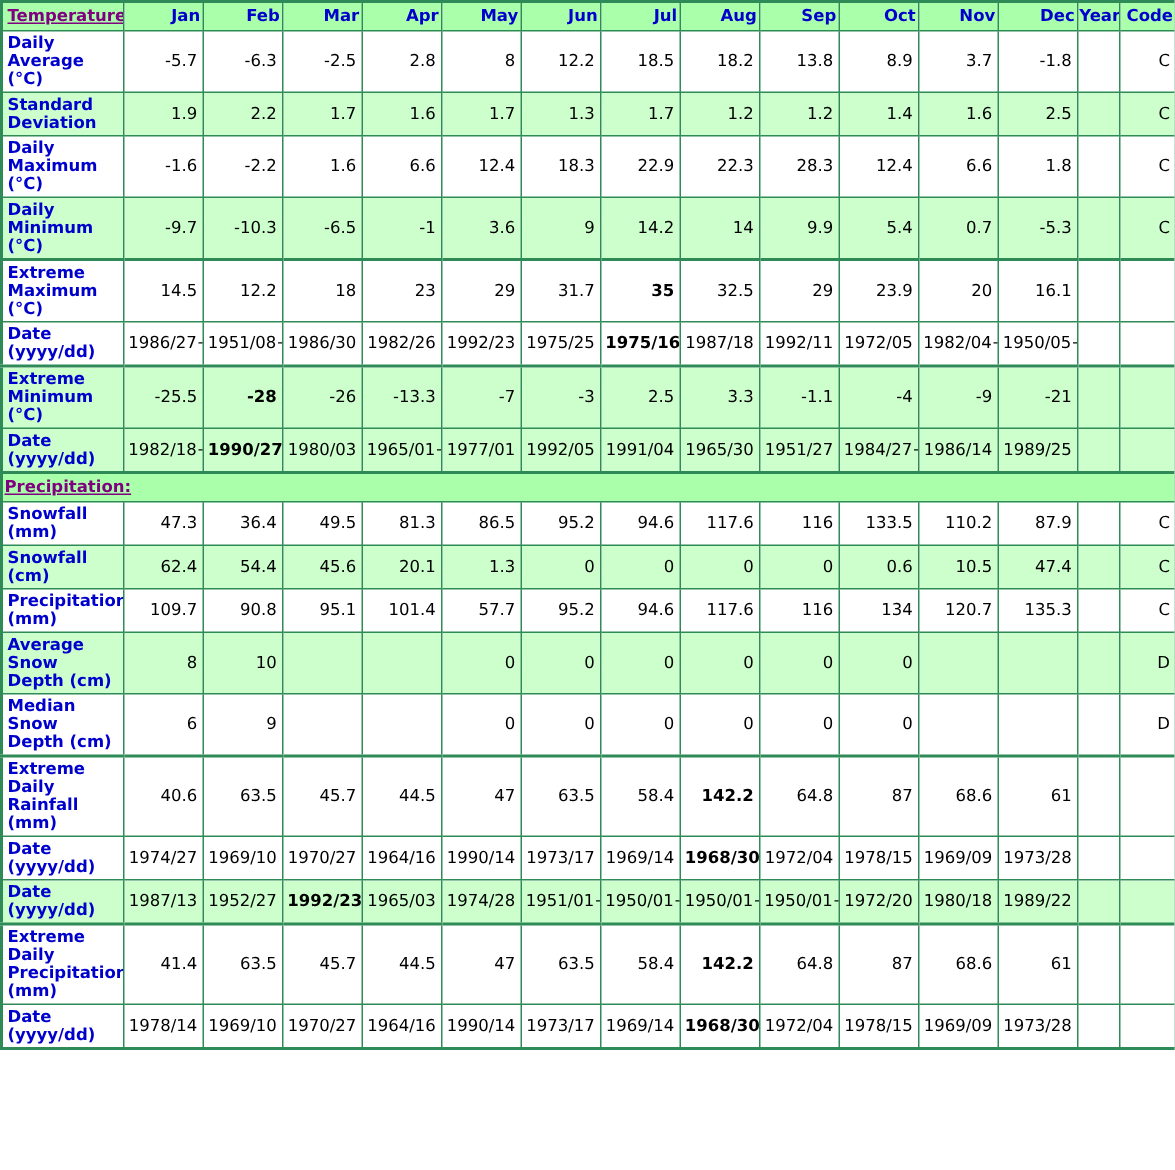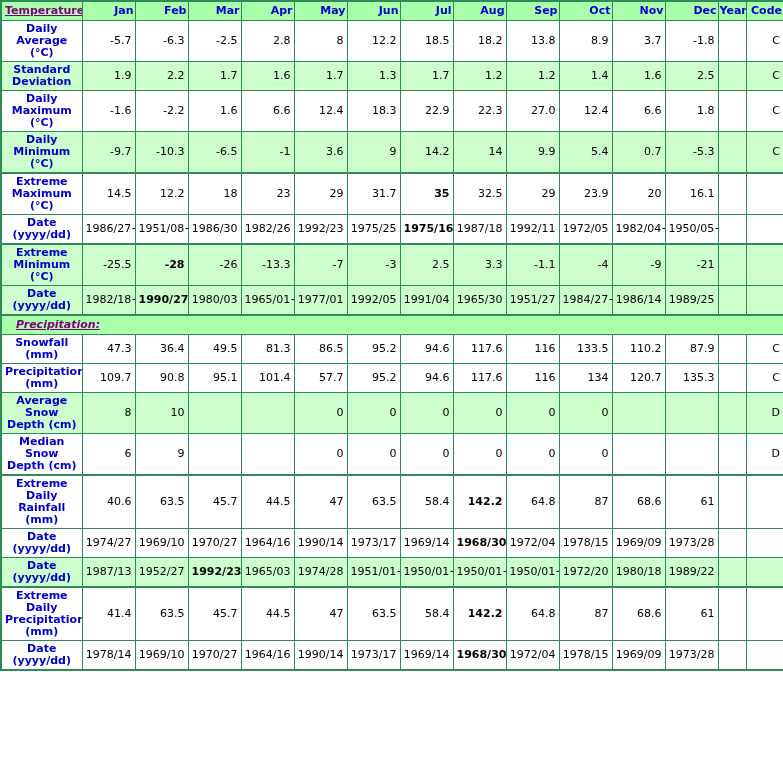--- a/index.html
+++ b/index.html
@@ -21,32 +21,31 @@
     background: var(--header-green, #aaffaa);
     color: var(--label-blue, #0000cc);
     font-weight: bold;
     text-align: right;
     padding: 3px 1px;
   }
   tr.header-row th.corner { text-align: left; padding-left: 3px; }
   td.label {
     color: var(--label-blue, #0000cc);
     font-weight: bold;
-    text-align: center;
+    text-align: left;
   }
   td.val { text-align: right; white-space: nowrap; }
   td.val.bold { font-weight: bold; margin-left: 20px; }
   tr.row td { background: var(--row-white, #ffffff); }
   tr.row.shaded td { background: var(--row-green, #ccffcc); }
   tr.band td {
     background: var(--header-green, #aaffaa);
     border-top: 2px solid var(--border-green, #2e8b57);
     border-bottom: 1px solid var(--border-green, #2e8b57);
-    padding: 3px 14px;
-    font-style: italic;
+    padding: 3px 1px;
   }
   tr.thick-top td { border-top-width: 2px; }
   .section-link {
     color: var(--link-purple, #800080);
     font-weight: bold;
     text-decoration: underline;
     cursor: pointer;
   }
 </style>
 </head>
@@ -125,21 +124,21 @@
       <tr class="row">
         <td class="label">Daily Maximum (°C)</td>
         <td class="val">-1.6</td>
         <td class="val">-2.2</td>
         <td class="val">1.6</td>
         <td class="val">6.6</td>
         <td class="val">12.4</td>
         <td class="val">18.3</td>
         <td class="val">22.9</td>
         <td class="val">22.3</td>
-        <td class="val">27.0</td>
+        <td class="val">28.3</td>
         <td class="val">12.4</td>
         <td class="val">6.6</td>
         <td class="val">1.8</td>
         <td class="val"></td>
         <td class="val">C</td>
       </tr>
       <tr class="row shaded">
         <td class="label">Daily Minimum (°C)</td>
         <td class="val">-9.7</td>
         <td class="val">-10.3</td>
@@ -237,20 +236,37 @@
         <td class="val">95.2</td>
         <td class="val">94.6</td>
         <td class="val">117.6</td>
         <td class="val">116</td>
         <td class="val">133.5</td>
         <td class="val">110.2</td>
         <td class="val">87.9</td>
         <td class="val"></td>
         <td class="val">C</td>
       </tr>
+      <tr class="row shaded">
+        <td class="label">Snowfall (cm)</td>
+        <td class="val">62.4</td>
+        <td class="val">54.4</td>
+        <td class="val">45.6</td>
+        <td class="val">20.1</td>
+        <td class="val">1.3</td>
+        <td class="val">0</td>
+        <td class="val">0</td>
+        <td class="val">0</td>
+        <td class="val">0</td>
+        <td class="val">0.6</td>
+        <td class="val">10.5</td>
+        <td class="val">47.4</td>
+        <td class="val"></td>
+        <td class="val">C</td>
+      </tr>
       <tr class="row">
         <td class="label">Precipitation (mm)</td>
         <td class="val">109.7</td>
         <td class="val">90.8</td>
         <td class="val">95.1</td>
         <td class="val">101.4</td>
         <td class="val">57.7</td>
         <td class="val">95.2</td>
         <td class="val">94.6</td>
         <td class="val">117.6</td>

